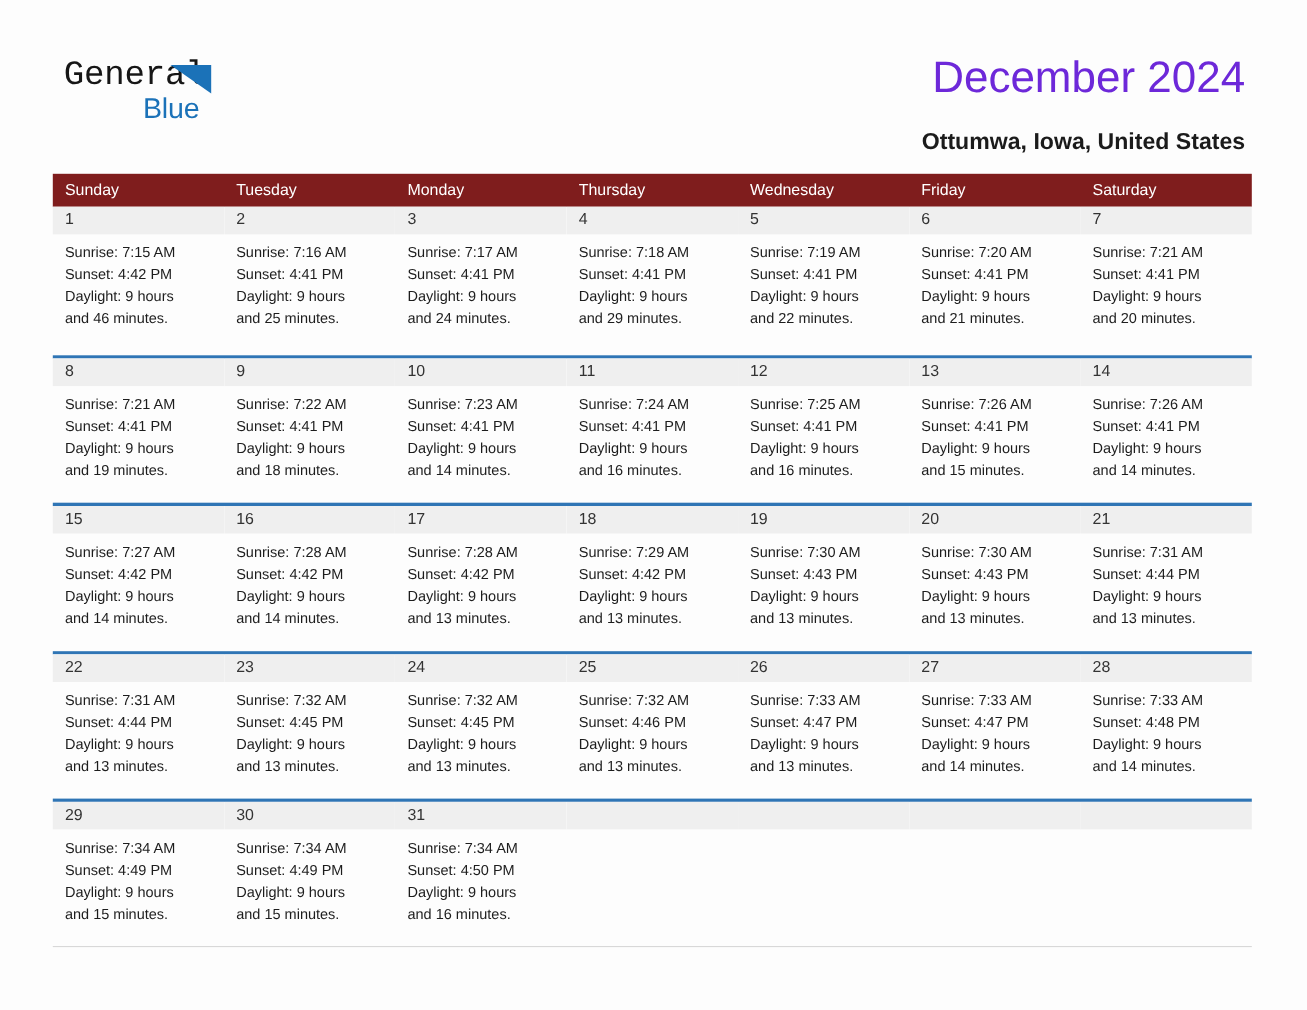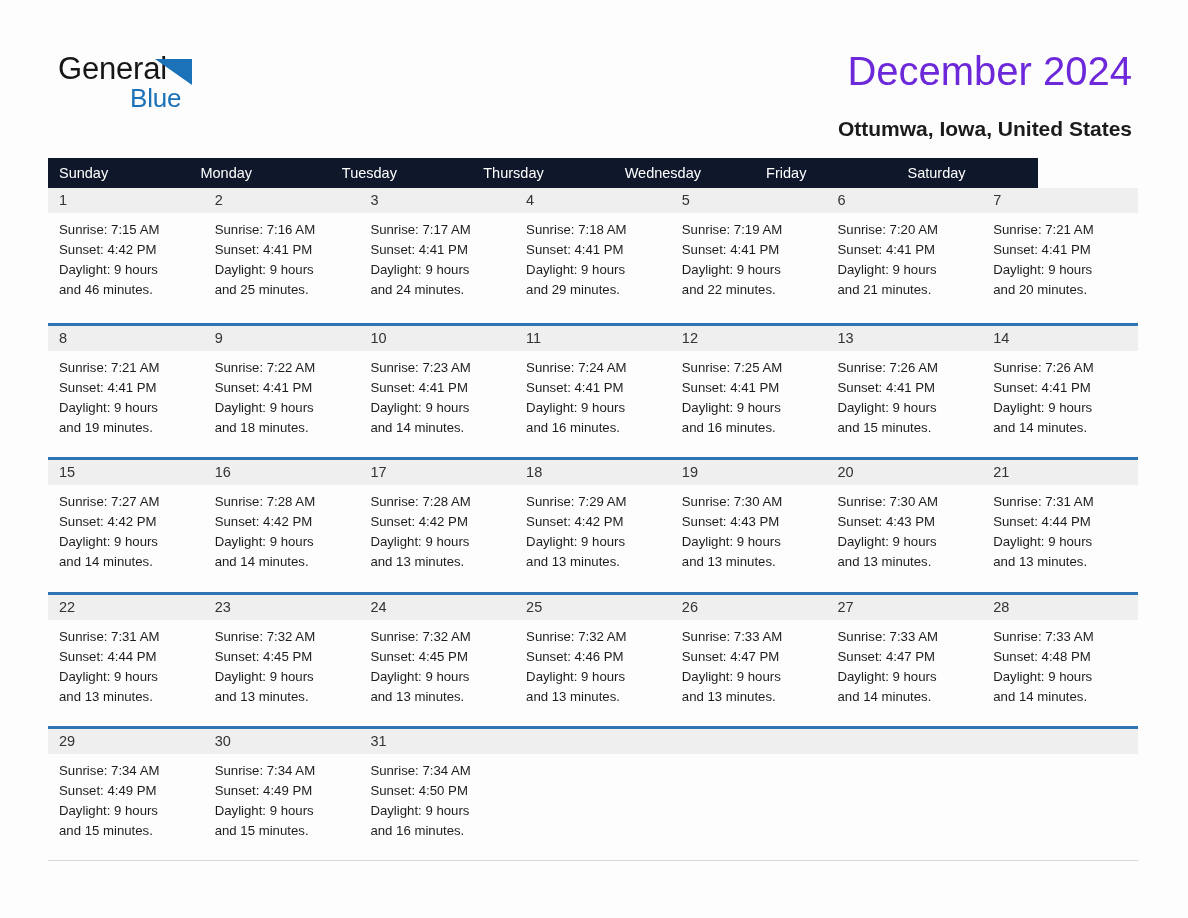--- a/index.html
+++ b/index.html
@@ -35,21 +35,21 @@
     width: 260px;
     height: 68px;
   }
   .logo-general {
     position: absolute;
     left: 0; top: 0;
     font-size: 31px;
     line-height: 34px;
     color: #161616;
     letter-spacing: -0.2px;
-    font-family: Liberation Sans, sans-serif;
+    font-family: Liberation Mono, monospace;
   }
   .logo-blue {
     position: absolute;
     left: 72px; top: 29px;
     font-size: 26px;
     line-height: 34px;
     color: #1b72b8;
     letter-spacing: -0.2px;
     font-family: Liberation Sans, sans-serif;
   }
@@ -89,23 +89,23 @@
   
   .calendar {
     position: absolute;
     left: 48px;
     top: 158px;
     width: 1090px;
   }
 
   .dow-row {
     display: flex;
-    width: 990px;
+    width: 1090px;
     height: 30px;
-    background: #0f172a;
+    background: #7f1d1d;
   }
   .dow-cell {
     width: 155.714px;
     height: 30px;
     color: #ffffff;
     font-size: 14.5px;
     line-height: 30px;
     padding-left: 11px;
     white-space: nowrap;
     overflow: hidden;
@@ -175,22 +175,22 @@
       <span class="logo-blue">Blue</span>
     </div>
 
     <div class="title">December 2024</div>
     <div class="subtitle">Ottumwa, Iowa, United States</div>
   </div>
 
   <div class="calendar">
     <div class="dow-row">
       <div class="dow-cell">Sunday</div>
+      <div class="dow-cell">Tuesday</div>
       <div class="dow-cell">Monday</div>
-      <div class="dow-cell">Tuesday</div>
       <div class="dow-cell">Thursday</div>
       <div class="dow-cell">Wednesday</div>
       <div class="dow-cell">Friday</div>
       <div class="dow-cell">Saturday</div>
     </div>
 
     <div id="weeks-container">
         <div class="week first">
           <div class="week-cells">
             <div class="day">

